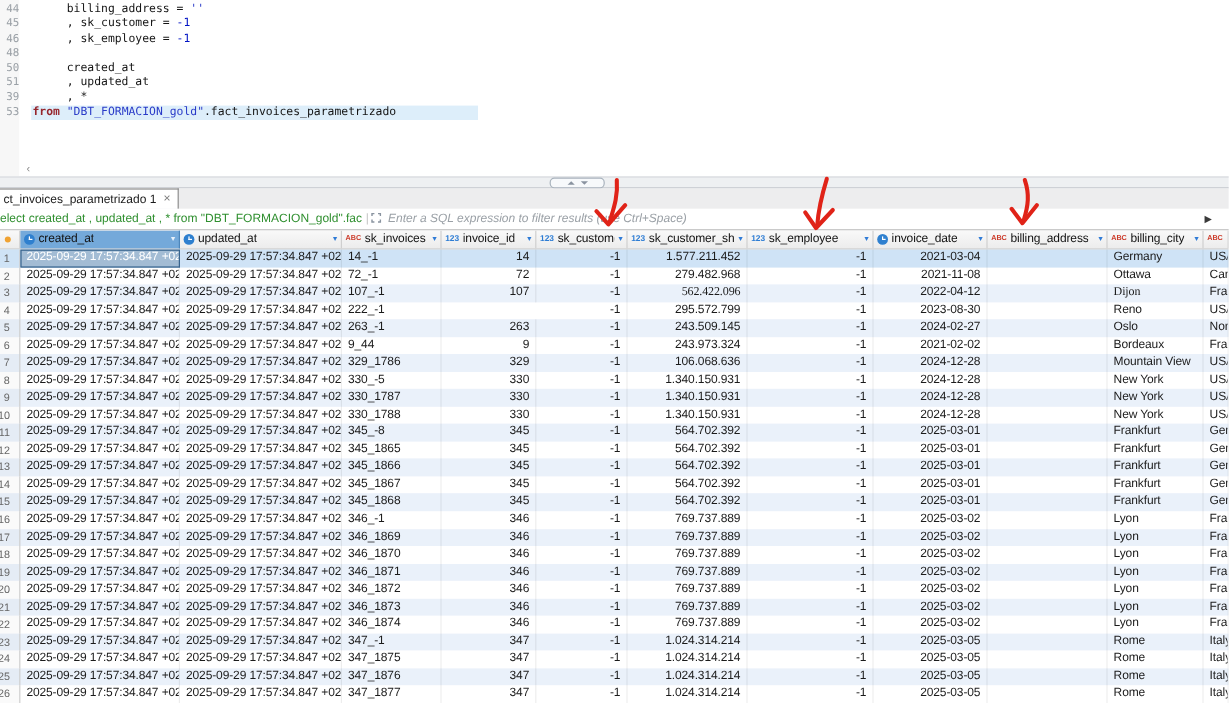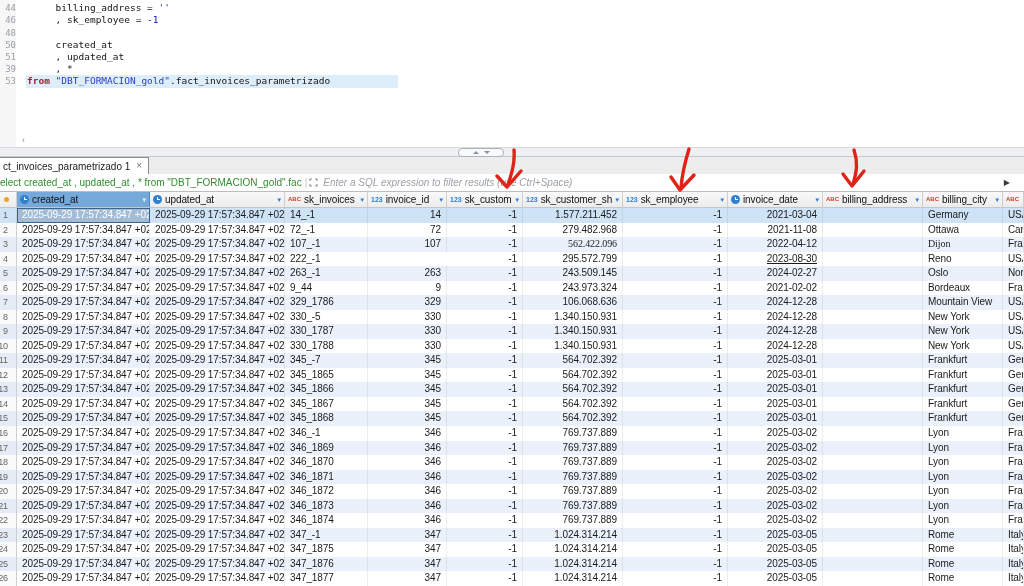--- a/index.html
+++ b/index.html
@@ -83,20 +83,21 @@
   
   #arrows{position:absolute;left:0;top:0;width:1024px;height:586px;pointer-events:none;z-index:60}
 </style>
 </head>
 <body>
 
 <div id="editor">
   <div id="ed-lines">
       <div class="ed-line"><span class="ed-gutter">42</span><span class="ed-fold"></span><span class="ed-code"></span></div>
       <div class="ed-line"><span class="ed-gutter">44</span><span class="ed-fold"></span><span class="ed-code"><span class="tk-pl">     billing_address = </span><span class="tk-str">''</span></span></div>
+      <div class="ed-line"><span class="ed-gutter">45</span><span class="ed-fold"></span><span class="ed-code"><span class="tk-pl">     , sk_customer = </span><span class="tk-num">-1</span></span></div>
       <div class="ed-line"><span class="ed-gutter">46</span><span class="ed-fold"></span><span class="ed-code"><span class="tk-pl">     , sk_employee = </span><span class="tk-num">-1</span></span></div>
       <div class="ed-line"><span class="ed-gutter">48</span><span class="ed-fold"></span><span class="ed-code"></span></div>
       <div class="ed-line"><span class="ed-gutter">50</span><span class="ed-fold"></span><span class="ed-code"><span class="tk-pl">     created_at</span></span></div>
       <div class="ed-line"><span class="ed-gutter">51</span><span class="ed-fold"></span><span class="ed-code"><span class="tk-pl">     , updated_at</span></span></div>
       <div class="ed-line"><span class="ed-gutter">39</span><span class="ed-fold"></span><span class="ed-code"><span class="tk-pl">     , *</span></span></div>
       <div class="ed-line hl"><span class="ed-gutter">53</span><span class="ed-fold"></span><span class="ed-code"><span class="tk-kw">from </span><span class="tk-qid">"DBT_FORMACION_gold"</span><span class="tk-pl">.fact_invoices_parametrizado</span></span></div>
     </div>
   <div id="ed-hscroll">‹</div>
 </div>
 
@@ -235,21 +236,21 @@
       </div>
       <div class="g-row">
         <div class="g-rownum">4</div>
         <div class="g-cell r" style="width: 133px;">2025-09-29 17:57:34.847 +0200</div>
         <div class="g-cell r" style="width: 135px;">2025-09-29 17:57:34.847 +0200</div>
         <div class="g-cell" style="width: 83px;">222_-1</div>
         <div class="g-cell r" style="width: 79px; margin-top: 48px;">222</div>
         <div class="g-cell r" style="width: 76px;">-1</div>
         <div class="g-cell r" style="width: 100px;">295.572.799</div>
         <div class="g-cell r" style="width: 105px;">-1</div>
-        <div class="g-cell r" style="width: 95px; text-decoration: underline;">2023-08-30</div>
+        <div class="g-cell r" style="width: 95px;">2023-08-30</div>
         <div class="g-cell" style="width: 100px;"></div>
         <div class="g-cell" style="width: 80px;">Reno</div>
         <div class="g-cell" style="width: 21px;">USA</div>
       </div>
       <div class="g-row odd">
         <div class="g-rownum">5</div>
         <div class="g-cell r" style="width: 133px;">2025-09-29 17:57:34.847 +0200</div>
         <div class="g-cell r" style="width: 135px;">2025-09-29 17:57:34.847 +0200</div>
         <div class="g-cell" style="width: 83px;">263_-1</div>
         <div class="g-cell r" style="width: 79px;">263</div>
@@ -328,21 +329,21 @@
         <div class="g-cell r" style="width: 105px;">-1</div>
         <div class="g-cell r" style="width: 95px;">2024-12-28</div>
         <div class="g-cell" style="width: 100px;"></div>
         <div class="g-cell" style="width: 80px;">New York</div>
         <div class="g-cell" style="width: 21px;">USA</div>
       </div>
       <div class="g-row odd">
         <div class="g-rownum">11</div>
         <div class="g-cell r" style="width: 133px;">2025-09-29 17:57:34.847 +0200</div>
         <div class="g-cell r" style="width: 135px;">2025-09-29 17:57:34.847 +0200</div>
-        <div class="g-cell" style="width: 83px;">345_-7</div>
+        <div class="g-cell" style="width: 83px;">345_-8</div>
         <div class="g-cell r" style="width: 79px;">345</div>
         <div class="g-cell r" style="width: 76px;">-1</div>
         <div class="g-cell r" style="width: 100px;">564.702.392</div>
         <div class="g-cell r" style="width: 105px;">-1</div>
         <div class="g-cell r" style="width: 95px;">2025-03-01</div>
         <div class="g-cell" style="width: 100px;"></div>
         <div class="g-cell" style="width: 80px;">Frankfurt</div>
         <div class="g-cell" style="width: 21px;">Germany</div>
       </div>
       <div class="g-row">

